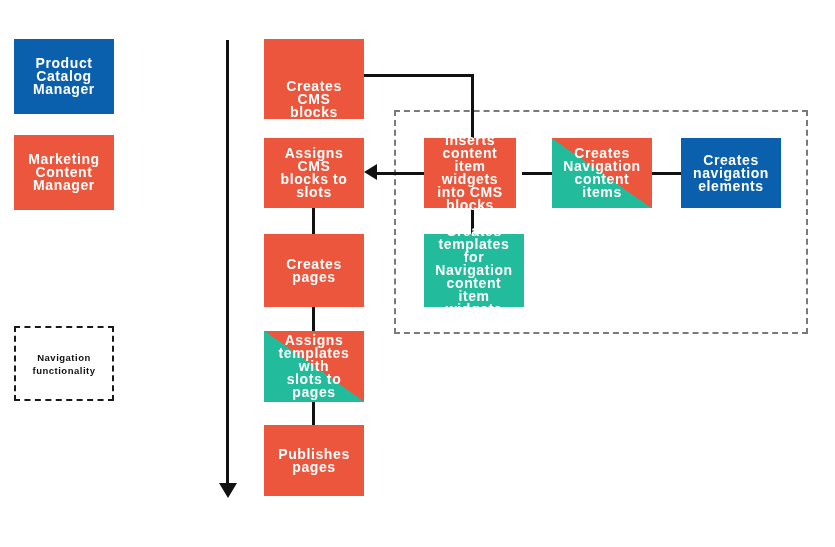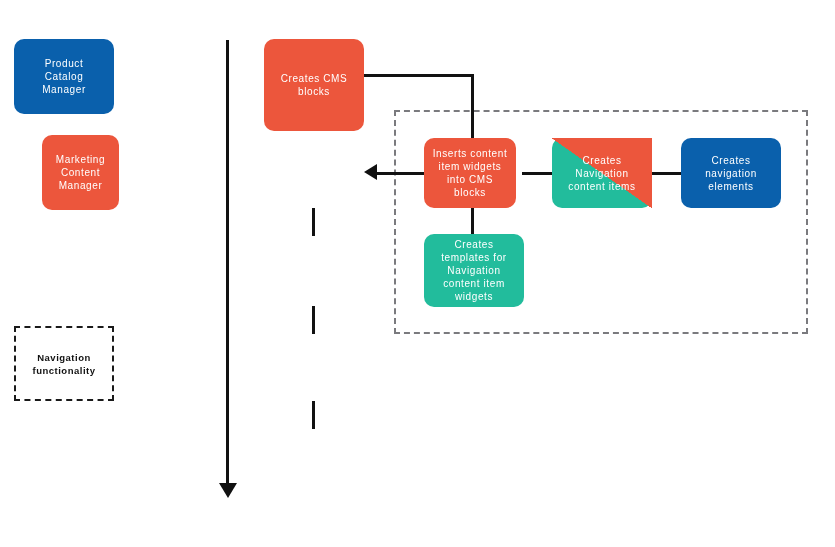--- a/index.html
+++ b/index.html
@@ -21,26 +21,25 @@
     height: 547px;
   }
   .node {
     position: absolute;
     box-sizing: border-box;
     display: flex;
     align-items: center;
     justify-content: center;
     text-align: center;
     color: #ffffff;
-    font-weight: normal;
-    font-size: 10px;
+    font-weight: bold;
+    font-size: 14px;
     line-height: 13px;
     letter-spacing: 0.6px;
     z-index: 5;
-    border-radius: 10px;
   }
   .node .label {
     position: relative;
     z-index: 3;
     padding: 0 5px;
     white-space: pre-line;
   }
   .fill-red   { background: #ec563c; }
   .fill-blue  { background: #0a60ac; }
   .fill-green { background: #22bc9c; }
@@ -112,21 +111,21 @@
 <body>
 
 <div id="canvas">
 
   <div class="node fill-blue" style="left:14px; top:39px; width:100px; height:75px;">
     <span class="label">Product
 Catalog
 Manager</span>
   </div>
 
-  <div class="node fill-red" style="left:14px; top:135px; width:77px; height:75px;margin-left:28px;">
+  <div class="node fill-red" style="left:14px; top:135px; width:100px; height:75px;">
     <span class="label">Marketing
 Content
 Manager</span>
   </div>
 
 
   <div class="legend-dashed" style="left:14px; top:326px; width:100px; height:75px;">
     <span class="label" style="white-space:pre-line;">Navigation
 functionality</span>
   </div>
@@ -145,28 +144,44 @@
   <div class="conn conn-v" style="left:471px; top:207px; height:29px;"></div>
 
   <div class="conn conn-h" style="left:522px; top:171.5px; width:33px;"></div>
 
   <div class="conn conn-h" style="left:650px; top:171.5px; width:33px;"></div>
 
   <div class="conn conn-v" style="left:312px; top:208px; height:28px;"></div>
   <div class="conn conn-v" style="left:312px; top:306px; height:28px;"></div>
   <div class="conn conn-v" style="left:312px; top:401px; height:28px;"></div>
 
-  <div class="node fill-red" style="left:264px; top:39px; width:100px; height:92px;">
+  <div class="node fill-red" style="left:264px; top:39px; width:100px; height:80px;align-items:flex-end;">
     <span class="label">Creates CMS
 blocks</span>
   </div>
 
-
-
-
+  <div class="node fill-red" style="left:264px; top:138px; width:100px; height:70px;">
+    <span class="label">Assigns CMS
+blocks to slots</span>
+  </div>
+
+  <div class="node fill-red" style="left:264px; top:234px; width:100px; height:73px;">
+    <span class="label">Creates pages</span>
+  </div>
+
+  <div class="node fill-red split-green-lower" style="left:264px; top:331px; width:100px; height:71px;">
+    <span class="label">Assigns
+templates with
+slots to pages</span>
+  </div>
+
+  <div class="node fill-red" style="left:264px; top:425px; width:100px; height:71px;">
+    <span class="label">Publishes
+pages</span>
+  </div>
 
   <div class="node fill-red" style="left:424px; top:138px; width:92px; height:70px;">
     <span class="label">Inserts content
 item widgets
 into CMS
 blocks</span>
   </div>
 
   <div class="node fill-green" style="left:424px; top:234px; width:100px; height:73px;">
     <span class="label">Creates

